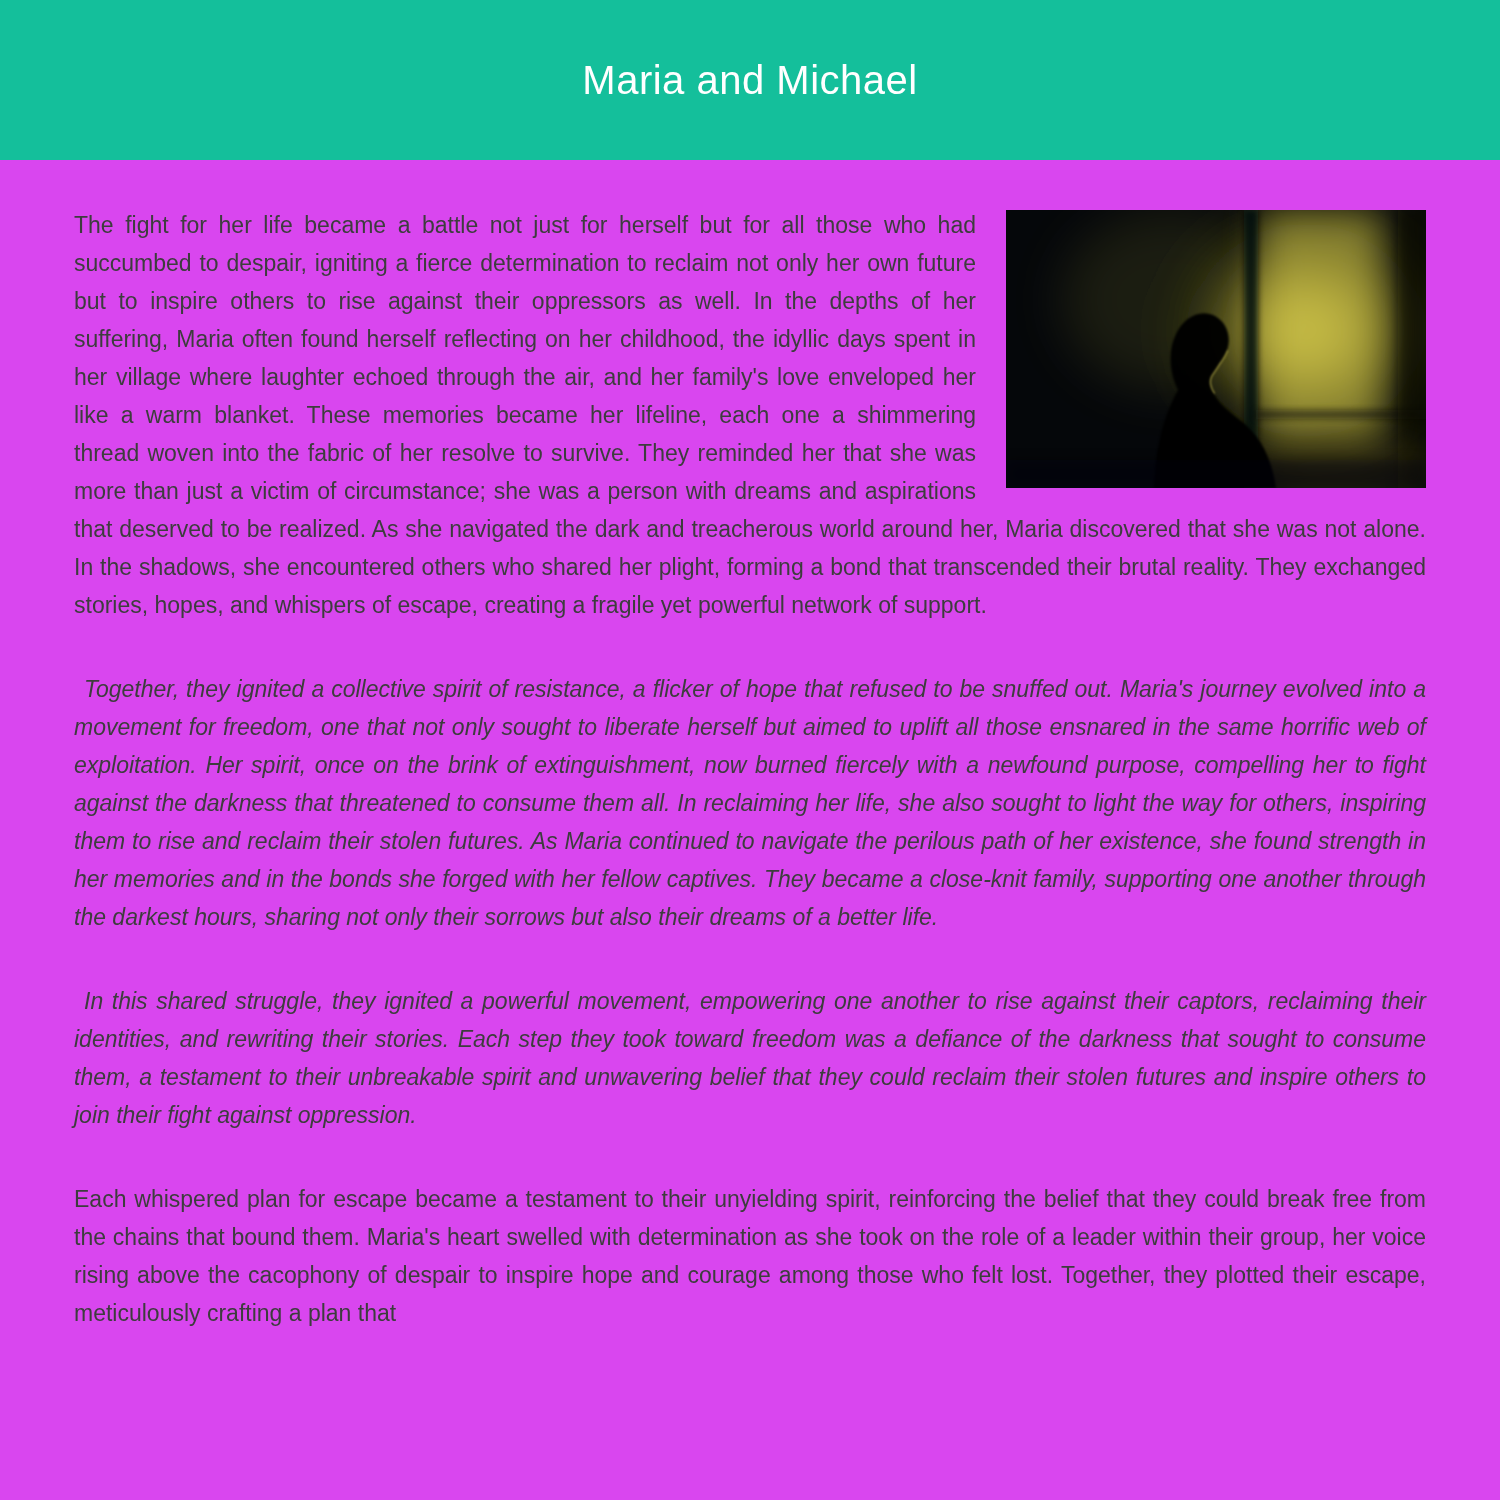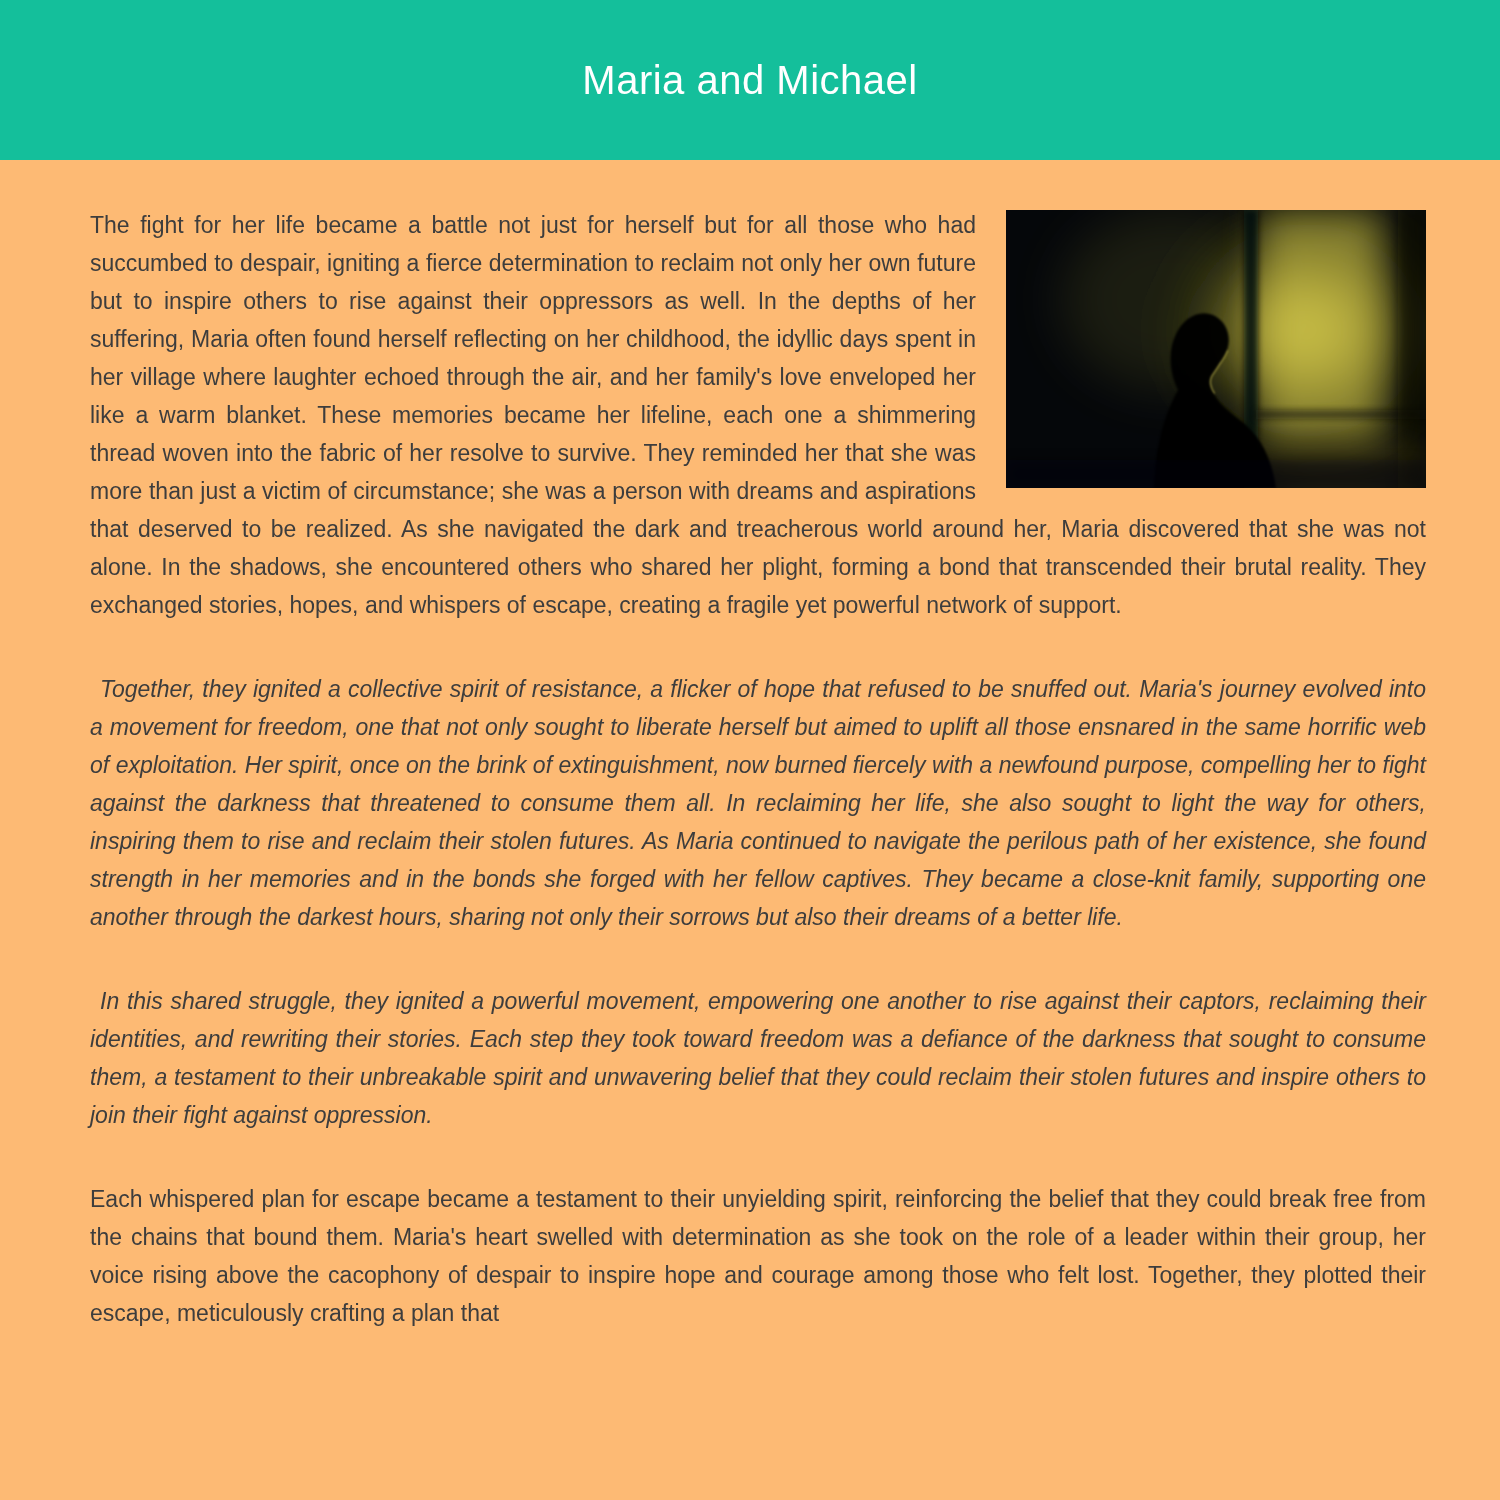--- a/index.html
+++ b/index.html
@@ -1,21 +1,21 @@
 <!DOCTYPE html>
 <html><head>
 <meta charset="utf-8">
 <style>
   * { margin: 0; padding: 0; box-sizing: border-box; }
   html, body { background: #ffffff; }
   .page {
     width: 1500px;
     height: 1500px;
     overflow: hidden;
-    background: #fdba74;
+    background: #d946ef;
     font-family: "Liberation Sans", "DejaVu Sans", sans-serif;
     position: relative;
   }
   .header {
     width: 100%;
     height: 160px;
     background: #14bf9b;
     display: flex;
     align-items: center;
     justify-content: center;
@@ -27,21 +27,21 @@
     letter-spacing: 0.5px;
   }
   .content {
     padding: 46px 74px 0 74px;
     color: #3d3d3d;
     font-size: 23px;
     line-height: 38px;
     text-align: justify;
   }
   .content p {
-    margin: 0 0 46px 16px;
+    margin: 0 0 46px 0;
   }
   .content p.indent {
     text-indent: 10px;
     font-style: italic;
   }
   .photo {
     float: right;
     width: 420px;
     height: 278px;
     margin: 4px 0 14px 30px;

